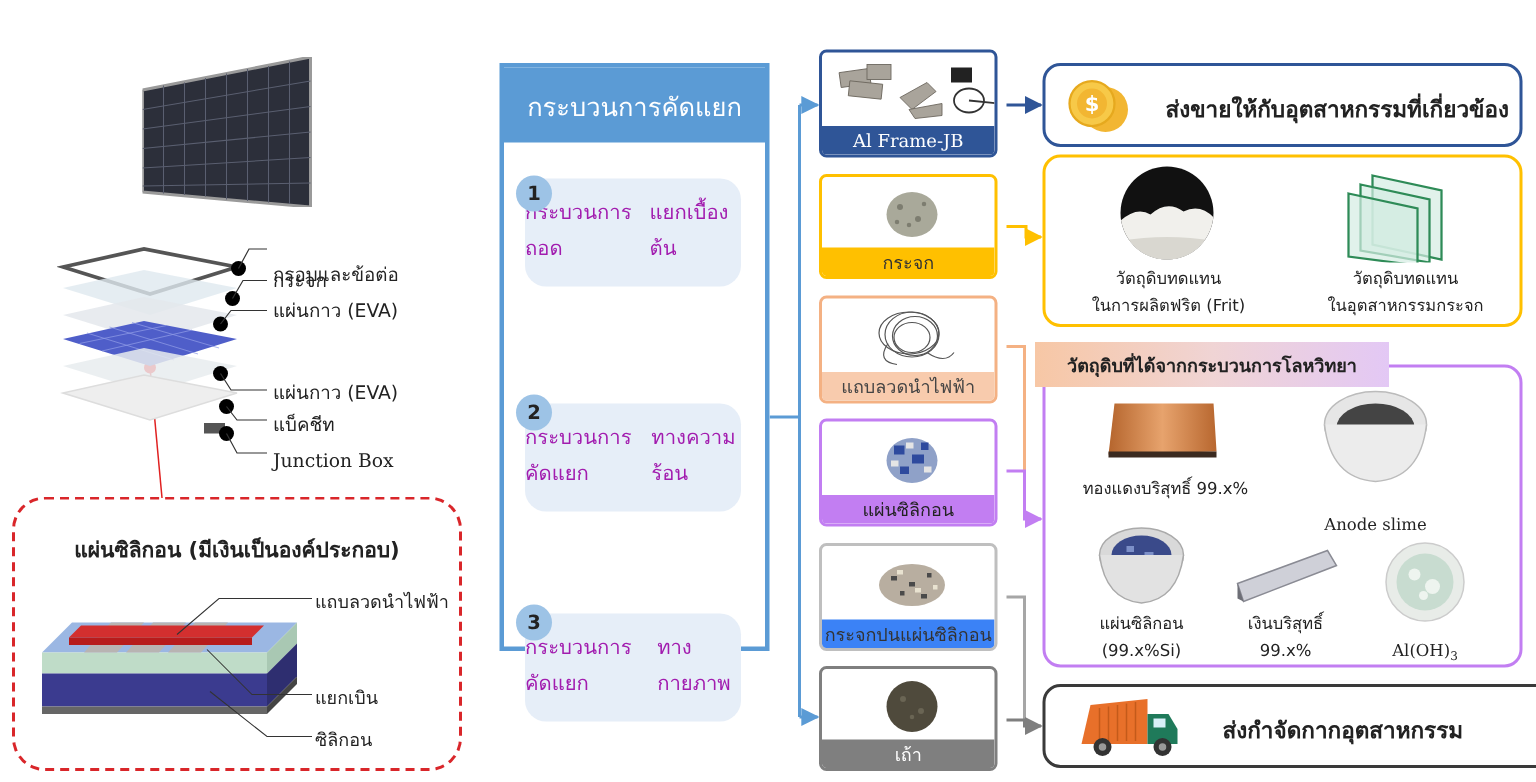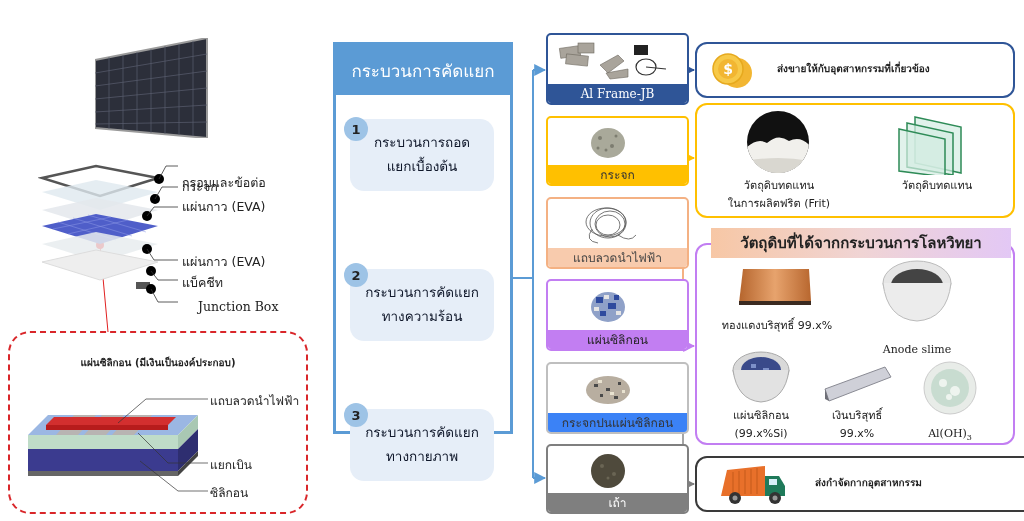--- a/index.html
+++ b/index.html
@@ -8,51 +8,51 @@
   .abs { position:absolute; }
   .thai-sans { font-family:"DejaVu Sans", sans-serif; }
 
   
   .panel-photo { left:95px; top:38px; width:115px; height:100px; }
   .layer-label { font-size:12.5px; color:#222; white-space:nowrap; line-height:1; }
   .dot { width:10px; height:10px; border-radius:50%; background:#000; }
 
   .si-box { left:8px; top:331px; width:300px; height:183px;
             border:2px dashed #d9262a; border-radius:22px; box-sizing:border-box; }
-  .si-title { left:0; top:22px; width:100%; text-align:center; font-size:10px; font-weight:bold; }
+  .si-title { left:0; top:22px; width:100%; text-align:center; font-size:14px; font-weight:bold; }
   .si-label { font-size:12px; white-space:nowrap; }
 
   
   .proc-box { left:333px; top:42px; width:180px; height:392px;
               border:3px solid #5b9bd5; box-sizing:border-box; background:#fff; }
   .proc-head { left:0; top:0; width:100%; height:50px; background:#5b9bd5;
                color:#fff; font-size:17px; display:flex; align-items:center; justify-content:center; }
   .step { left:14px; width:144px; height:72px; background:#e6eef8; border-radius:14px;
-          display:flex; flex-direction:column; align-items:center; justify-content:center;
-          font-size:13.5px; line-height:1.75; color:#0f172a; }
+          display:flex; flex-direction:row; align-items:center; justify-content:center;
+          font-size:13.5px; line-height:1.75; color:#a21caf; }
   .step-num { width:24px; height:24px; border-radius:50%; background:#9dc3e6;
               font-size:13px; font-weight:bold; color:#222; display:flex; align-items:center;
               justify-content:center; font-family:"DejaVu Sans", sans-serif; }
 
   
-  .card { left:546px; width:143px; border:2px solid; border-radius:5px; box-sizing:border-box;
+  .card { left:546px; width:119px; border:2px solid; border-radius:5px; box-sizing:border-box;
           background:#fff; overflow:hidden; }
   .card .img { position:absolute; left:0; top:0; width:100%; }
   .card .lbl { position:absolute; left:0; bottom:0; width:100%; height:19px;
                display:flex; align-items:center; justify-content:center;
                font-size:12px; }
 
   
   .out-box { border-radius:12px; border:2.5px solid; box-sizing:border-box; background:#fff; }
-  .out-text { font-size:10px; font-weight:bold; white-space:nowrap; }
+  .out-text { font-size:15px; font-weight:bold; white-space:nowrap; }
   .cap { font-size:11px; text-align:center; line-height:1.6; white-space:nowrap; }
-  .metal-title { left:711px; top:228px; width:300px; height:30px;
+  .metal-title { left:690px; top:228px; width:236px; height:30px;
                  background:linear-gradient(90deg,#f7c7a5 0%, #f0d4d4 50%, #e3c8f5 100%);
                  display:flex; align-items:center; justify-content:center;
-                 font-size:15px; font-weight:bold; }
+                 font-size:12px; font-weight:bold; }
 </style>
 </head>
 <body>
 
 <svg class="abs" style="left:0;top:0" width="1024" height="521">
   <defs>
     <marker id="ab" viewBox="0 0 10 10" refX="9" refY="5" markerWidth="6" markerHeight="6" orient="auto">
         <path d="M0,0 L10,5 L0,10 z" fill="#5b9bd5"></path>
       </marker>
     <marker id="adb" viewBox="0 0 10 10" refX="9" refY="5" markerWidth="6" markerHeight="6" orient="auto">
@@ -146,21 +146,21 @@
       <polyline points="7,89 14,100 38,100"></polyline>
       <polyline points="11,111 18,120 38,120"></polyline>
       <polyline points="11,129 18,142 38,142"></polyline>
     </g>
   </svg>
   <div class="abs layer-label thai-sans" style="left:32px;top:17px">กรอบและข้อต่อ</div>
   <div class="abs layer-label thai-sans" style="left:32px;top:21px">กระจก</div>
   <div class="abs layer-label thai-sans" style="left:32px;top:41px">แผ่นกาว (EVA)</div>
   <div class="abs layer-label thai-sans" style="left:32px;top:96px">แผ่นกาว (EVA)</div>
   <div class="abs layer-label thai-sans" style="left:32px;top:117px">แบ็คชีท</div>
-  <div class="abs layer-label" style="left:48px;top:141px">Junction Box</div>
+  <div class="abs layer-label" style="left:32px;top:141px">Junction Box</div>
 </div>
 
 <div class="abs si-box">
   <div class="abs si-title thai-sans">แผ่นซิลิกอน (มีเงินเป็นองค์ประกอบ)</div>
   <svg class="abs" style="left:18px;top:60px" width="180" height="105">
     <polygon points="0,42 150,42 170,22 20,22" fill="#9bb7e3"></polygon>
     <rect x="0" y="42" width="150" height="14" fill="#bfdcc8"></rect>
     <polygon points="150,42 170,22 170,36 150,56" fill="#a9c8b3"></polygon>
     <rect x="0" y="56" width="150" height="22" fill="#3b3b8f"></rect>
     <polygon points="150,56 170,36 170,58 150,78" fill="#2e2e70"></polygon>
@@ -326,20 +326,21 @@
   </div>
   <svg class="abs" style="left:200px;top:8px" width="70" height="62">
     <g fill="#d4ece2" fill-opacity="0.7" stroke="#2e8b57" stroke-width="1.5">
       <polygon points="18,4 64,14 64,60 18,50"></polygon>
       <polygon points="10,10 56,20 56,62 10,54"></polygon>
       <polygon points="2,16 48,26 48,64 2,58"></polygon>
     </g>
   </svg>
   <div class="abs cap thai-sans" style="left:165px;top:72px;width:150px">
     <div>วัตถุดิบทดแทน</div>
+    <div>ในอุตสาหกรรมกระจก</div>
   </div>
 </div>
 
 <div class="abs out-box" style="left:695px;top:243px;width:320px;height:202px;border-color:#c27ef2">
 
   <svg class="abs" style="left:38px;top:22px" width="80" height="42">
     <defs>
         <linearGradient id="cu" x1="0" x2="1">
           <stop offset="0" stop-color="#b5652d"></stop>
           <stop offset="0.5" stop-color="#e7a36d"></stop>

